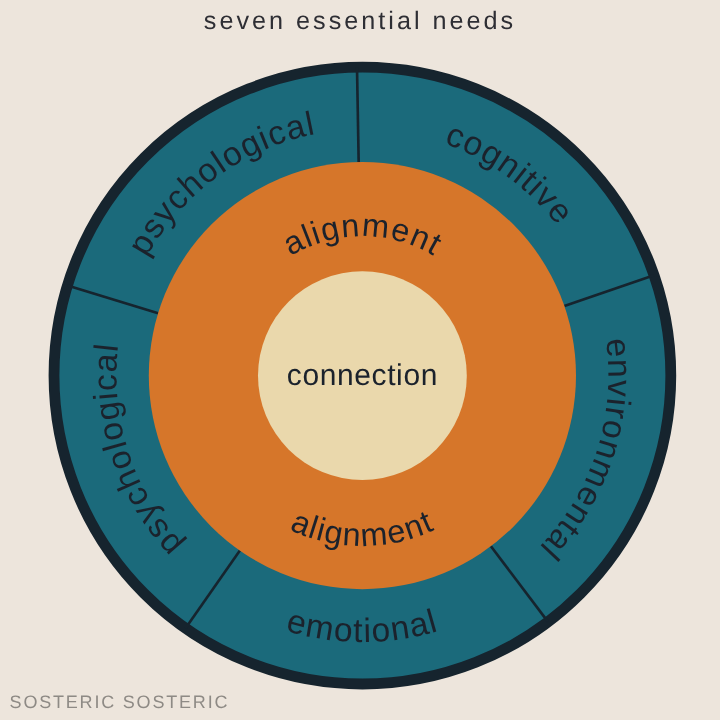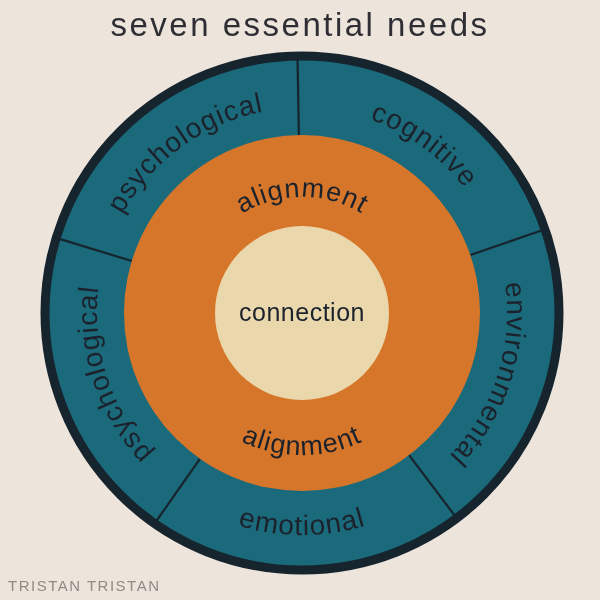--- a/index.html
+++ b/index.html
@@ -16,21 +16,21 @@
     width: 600px;
     height: 600px;
     background: #ede5dc;
   }
   .title {
     position: absolute;
     top: 6px;
     left: 0;
     width: 100%;
     text-align: center;
-    font-size: 33px;
+    font-size: 21px;
     letter-spacing: 2.5px;
     color: #2e2e34;
     font-weight: 400;
   }
   svg.diagram {
     position: absolute;
     left: 0;
     top: 0;
   }
   svg text {
@@ -119,15 +119,15 @@
     <text class="align-label">
       <textPath href="#arc-align-top" startOffset="50%" text-anchor="middle">alignment</textPath>
     </text>
     <text class="align-label">
       <textPath href="#arc-align-bot" startOffset="50%" text-anchor="middle">alignment</textPath>
     </text>
 
     <text class="center-label" x="302" y="321">connection</text>
   </svg>
 
-  <div class="footer-author">TRISTAN TRISTAN</div>
+  <div class="footer-author">SOSTERIC SOSTERIC</div>
 
 </div>
 
 </body></html>

